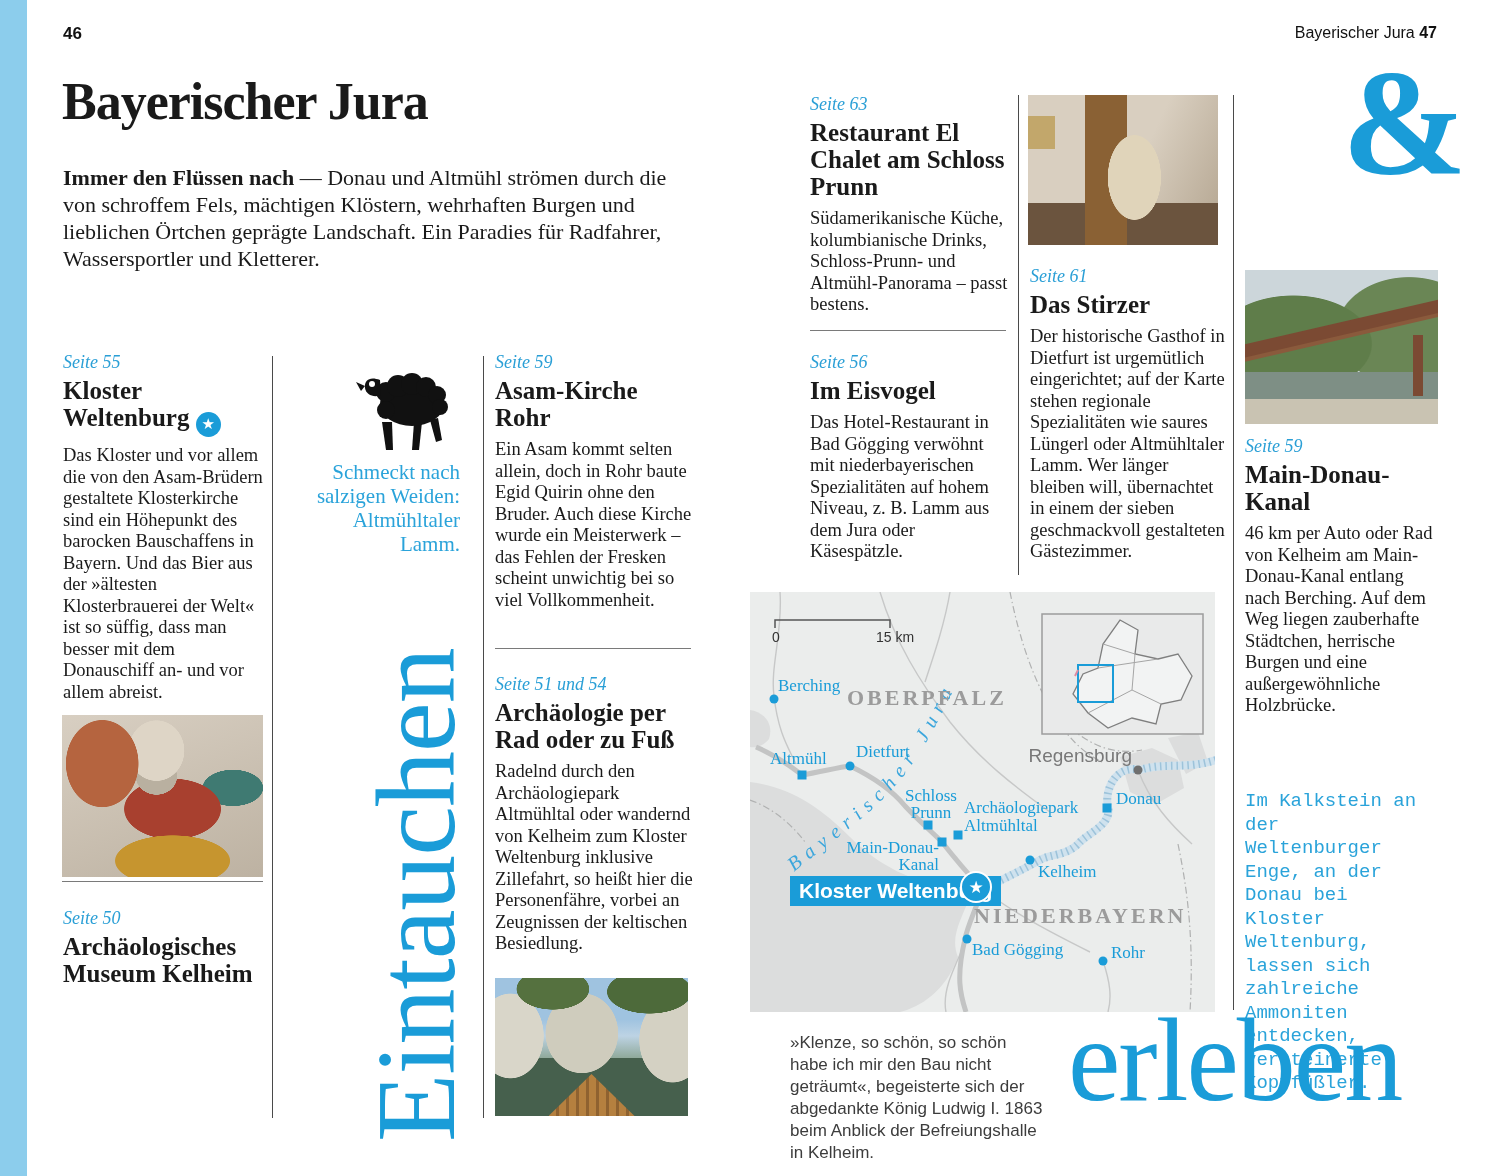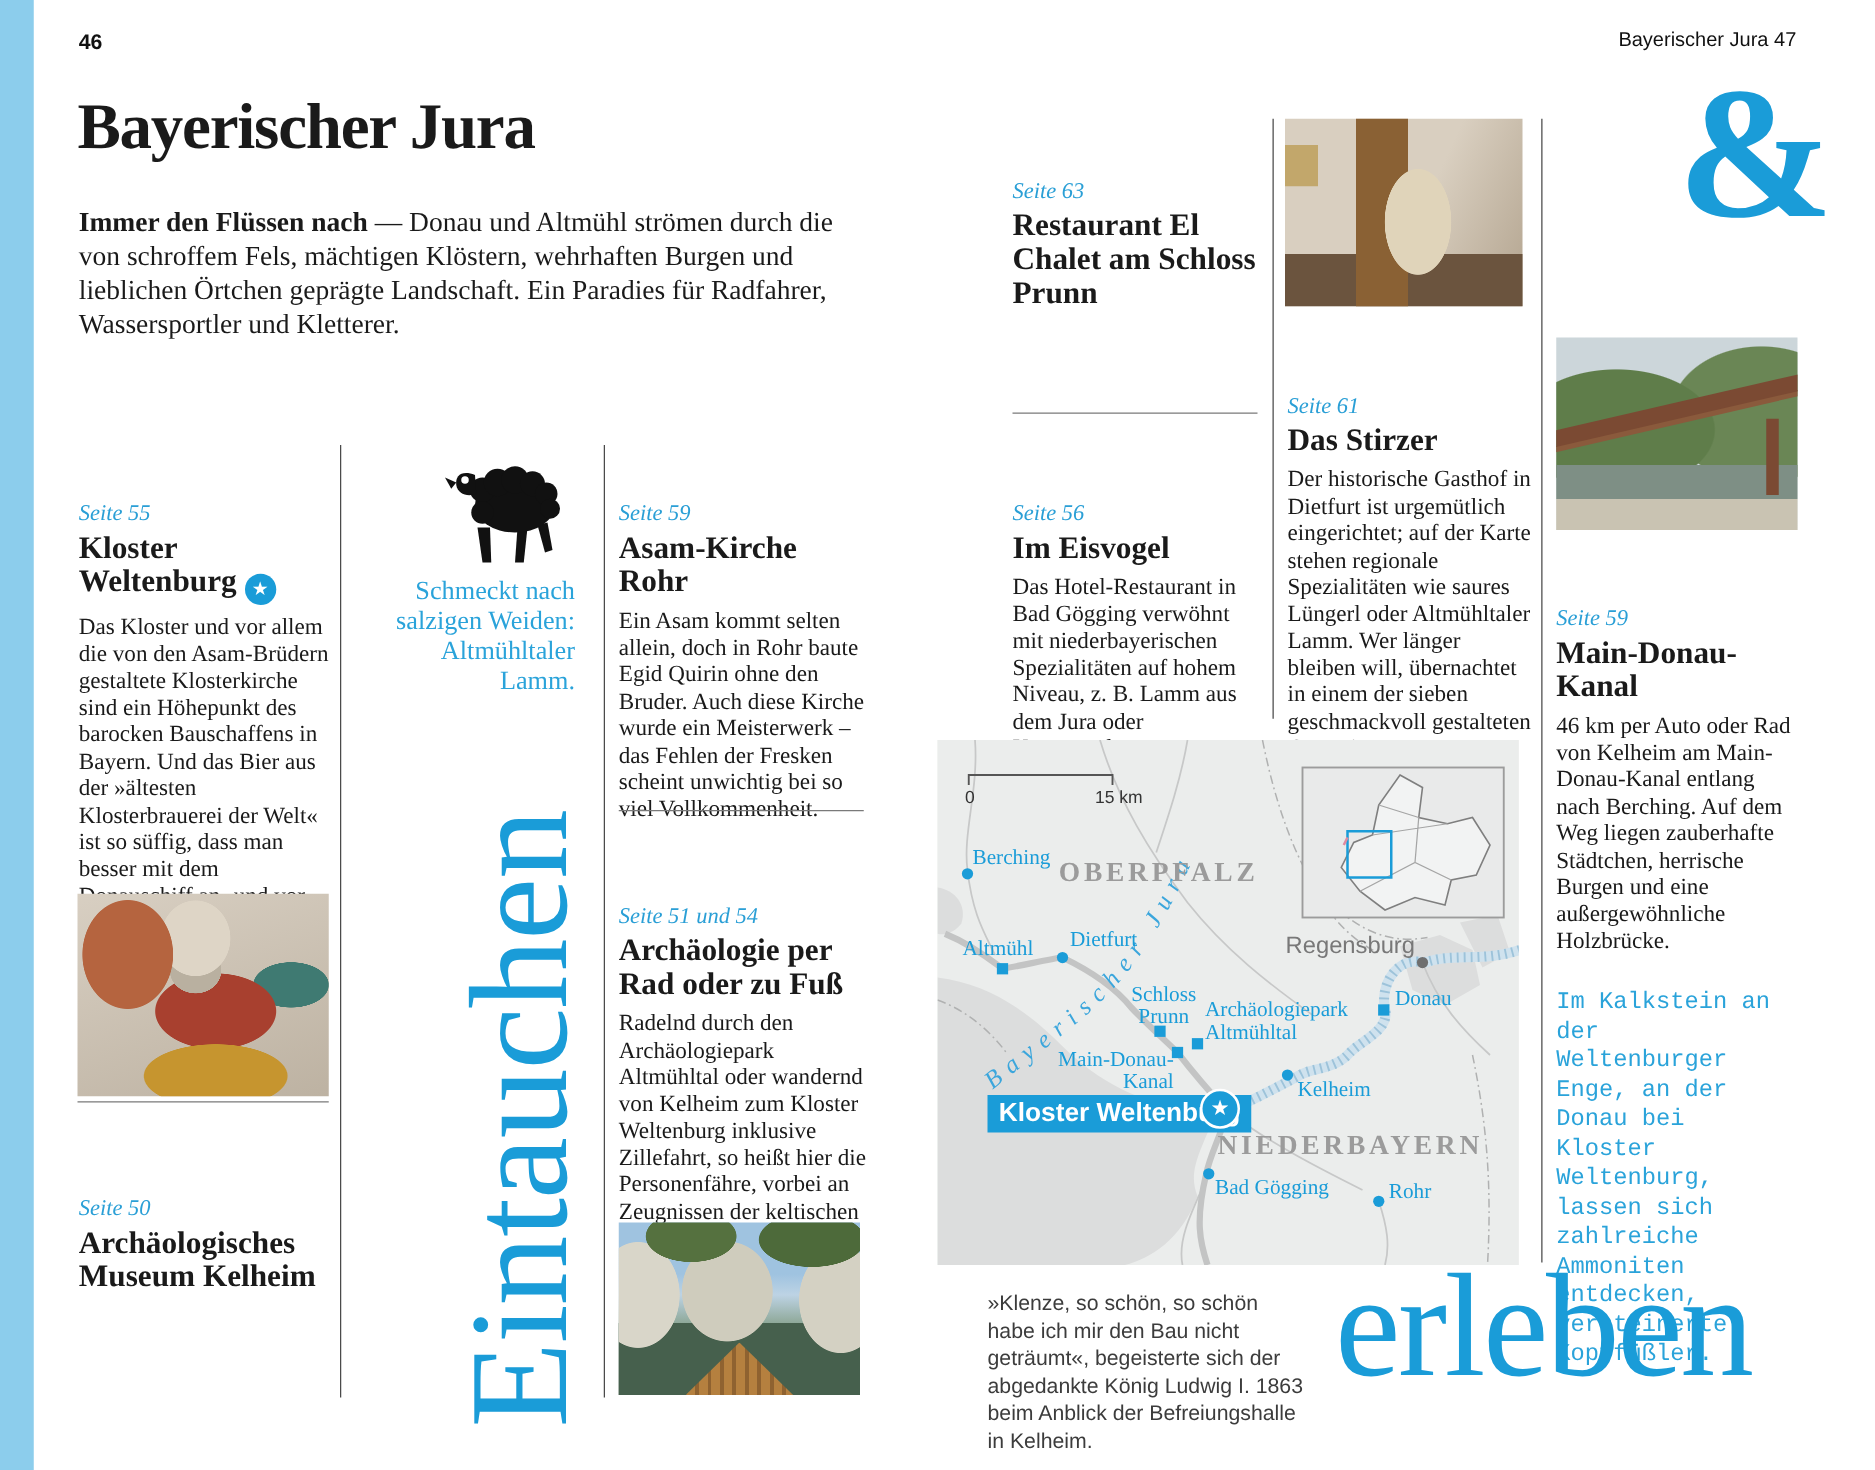--- a/index.html
+++ b/index.html
@@ -6,32 +6,32 @@
   #page{position:relative;width:1500px;height:1176px;background:#ffffff;overflow:hidden;
         font-family:"Liberation Serif",serif;color:#1a1a1a;}
   .abs{position:absolute;}
 
   
   .edge-bar{left:0;top:0;width:27px;height:1176px;background:#8ccdec;}
 
   
   .folio-left{left:63px;top:24px;font:bold 17px "Liberation Sans",sans-serif;color:#111;}
   .runhead-right{right:63px;top:24px;font:16px "Liberation Sans",sans-serif;color:#111;}
-  .runhead-right b{font-weight:normal;}
+  .runhead-right b{font-weight:bold;}
 
   
   .page-title{left:62px;top:76px;font-weight:bold;font-size:52px;letter-spacing:-1px;line-height:1;}
   .intro{left:63px;top:164px;width:630px;font-size:22px;line-height:27px;}
   .intro .lead{font-weight:bold;}
 
   
   .seite{font-style:italic;font-size:18px;color:#2a9fd6;}
   .art-title{font-weight:bold;font-size:25px;line-height:27px;margin:4px 0 8px 0;}
   .art-body{font-size:18.5px;line-height:21.5px;}
-  .article{position:absolute;margin-top:48px;}
+  .article{position:absolute;}
 
   .rule-h{position:absolute;height:1px;background:#7a7a7a;}
   .divider-v{position:absolute;width:1px;background:#4a4a4a;}
 
   .star-badge{display:inline-block;width:25px;height:25px;border-radius:50%;background:#1a9cd8;
      color:#fff;font-size:15px;line-height:25px;text-align:center;vertical-align:-3px;
      font-family:"DejaVu Sans",sans-serif;}
 
   
   .sheep-wrap{left:352px;top:362px;width:110px;height:92px;}
@@ -172,20 +172,21 @@
     <div class="art-title">Archäologie per Rad oder zu Fuß</div>
     <div class="art-body">Radelnd durch den Archäologiepark Altmühltal oder wandernd von Kelheim zum Kloster Weltenburg inklusive Zillefahrt, so heißt hier die Personenfähre, vorbei an Zeugnissen der keltischen Besiedlung.</div>
   </div>
   <div class="photo photo-canyon">
     <div class="boat"></div>
   </div>
 
   <div class="article" style="left:810px;top:94px;width:202px;">
     <div class="seite">Seite 63</div>
     <div class="art-title">Restaurant El Chalet am Schloss Prunn</div>
+    <div class="art-body">Südamerikanische Küche, kolumbianische Drinks, Schloss-Prunn- und Altmühl-Panorama – passt bestens.</div>
   </div>
   <div class="rule-h" style="left:810px;top:330px;width:196px;"></div>
   <div class="article" style="left:810px;top:352px;width:202px;">
     <div class="seite">Seite 56</div>
     <div class="art-title">Im Eisvogel</div>
     <div class="art-body">Das Hotel-Restaurant in Bad Gögging verwöhnt mit niederbayerischen Spezialitäten auf hohem Niveau, z. B. Lamm aus dem Jura oder Käsespätzle.</div>
   </div>
 
   <div class="photo photo-gasthof"></div>
   <div class="article" style="left:1030px;top:266px;width:196px;">

